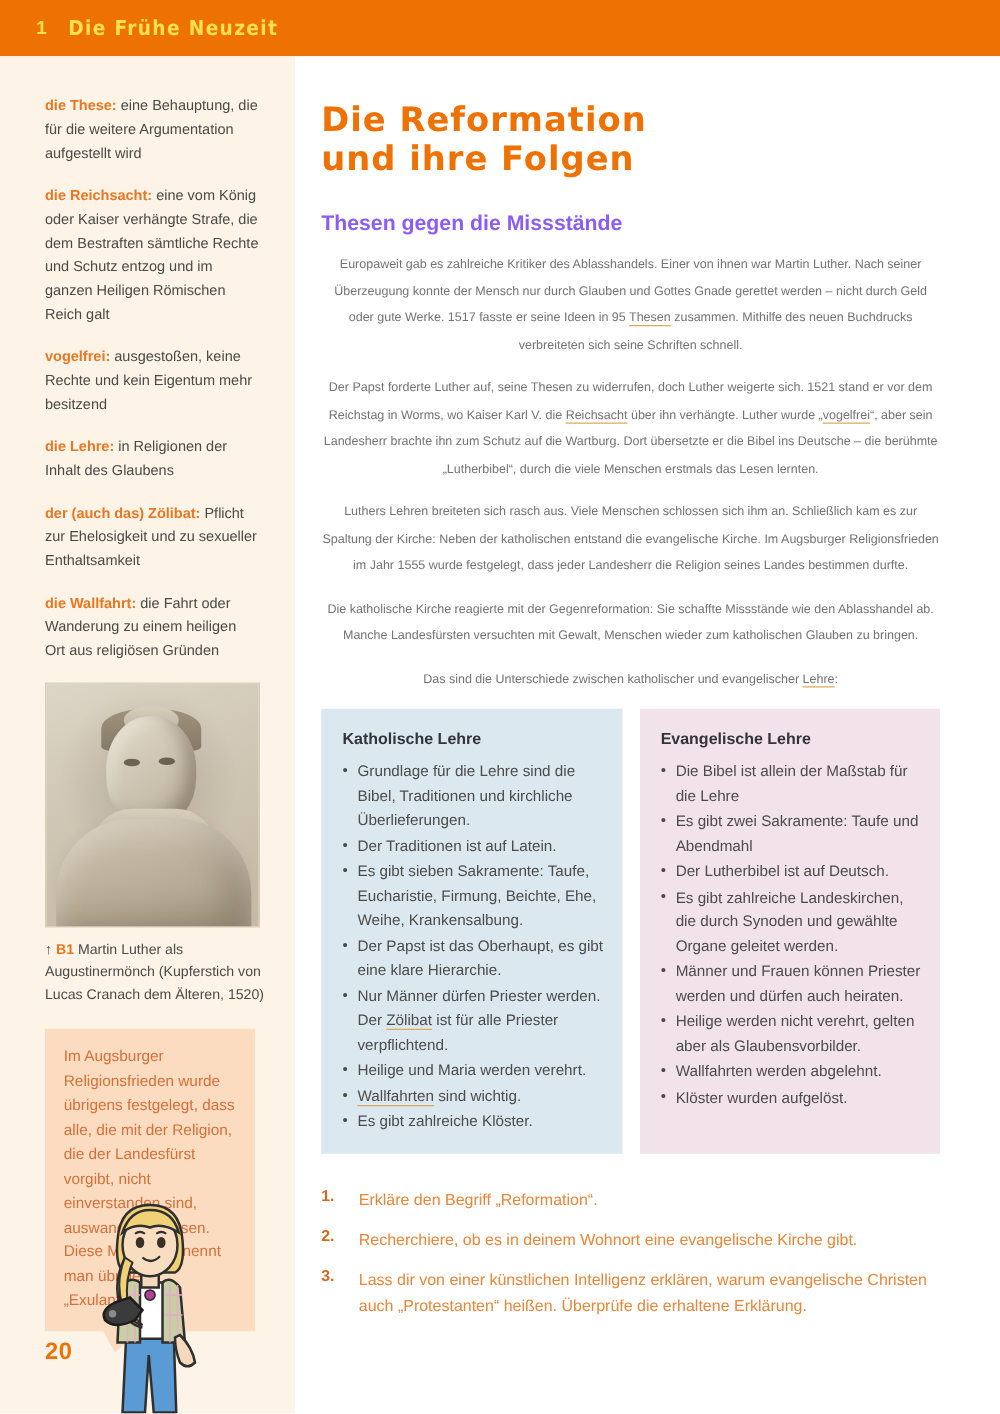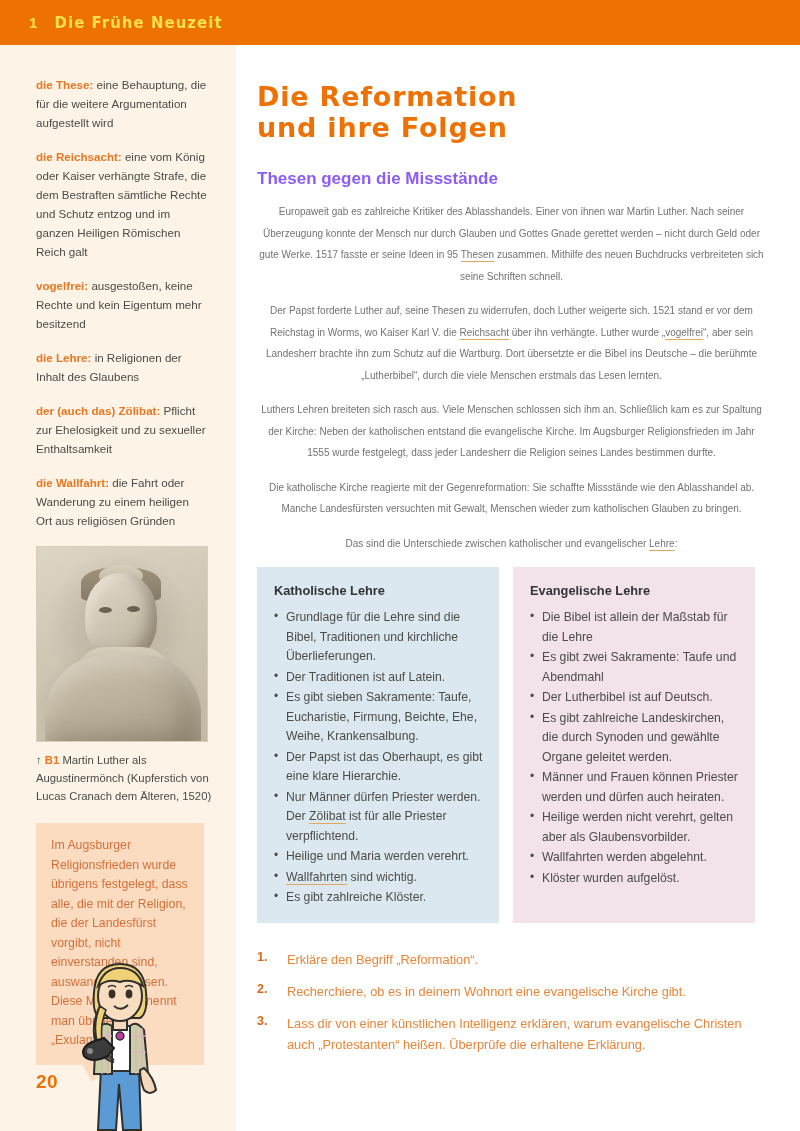--- a/index.html
+++ b/index.html
@@ -201,21 +201,21 @@
     letter-spacing: .5px;
     z-index: 5;
   }
 
   
   #main {
     position: absolute;
     top: 45px; left: 236px;
     width: 564px;
     height: 1086px;
-    padding: 36px 34px 0 21px;
+    padding: 36px 48px 0 21px;
     background: #ffffff;
   }
 
   #main-title {
     color: #ee7203;
     font-family: "DejaVu Sans", sans-serif;
     font-size: 27px;
     font-weight: bold;
     line-height: 31px;
     letter-spacing: .8px;

